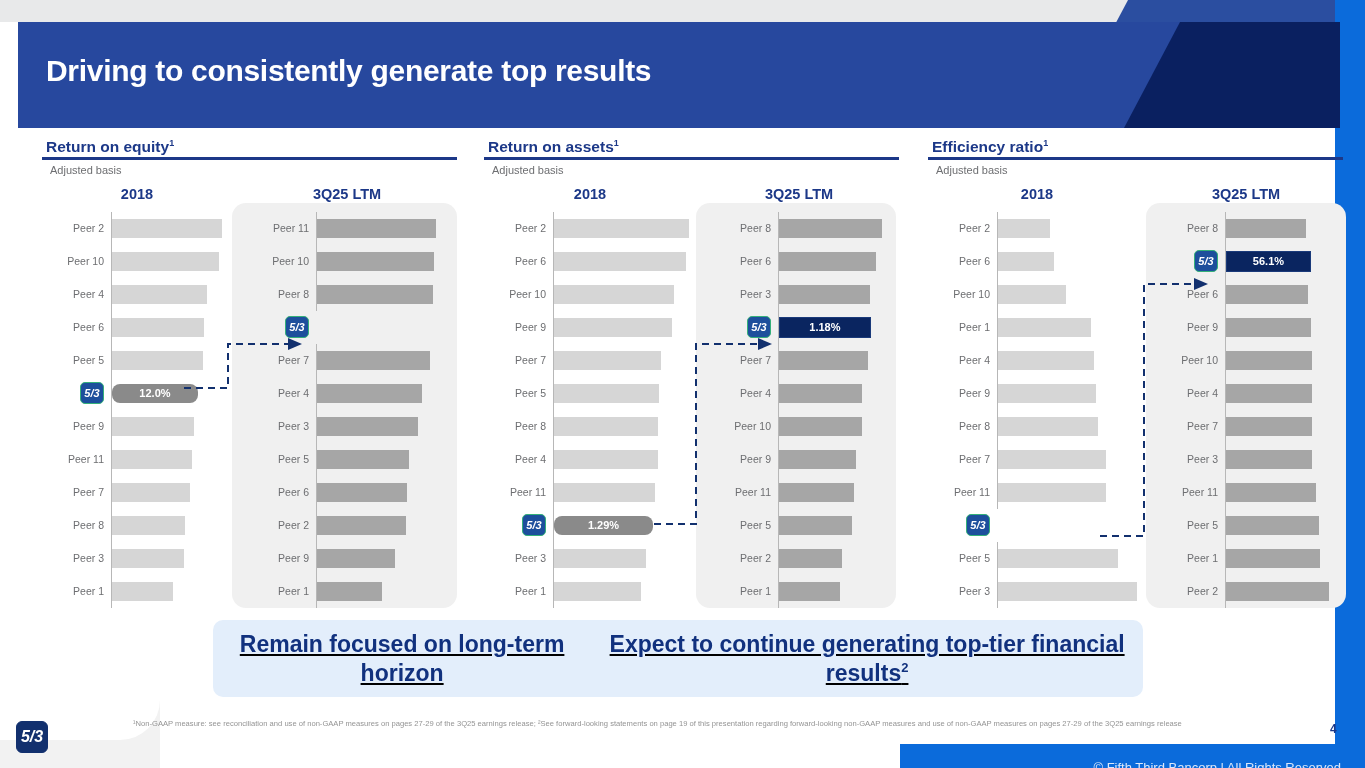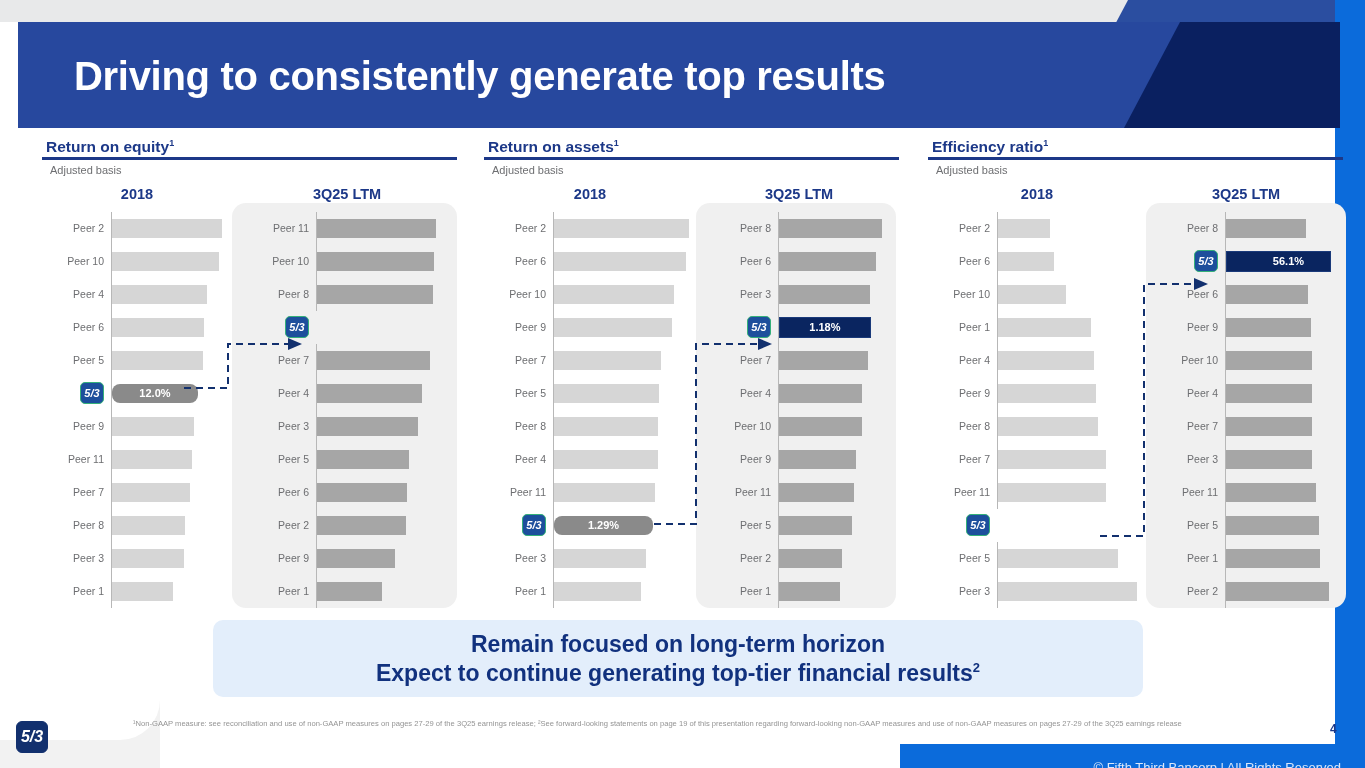--- a/index.html
+++ b/index.html
@@ -13,21 +13,21 @@
   .slide{position:absolute;inset:0;background:#ffffff;overflow:hidden;}
 
   
   .top-strip{position:absolute;left:0;top:0;width:1365px;height:22px;background:#e8e9ea;}
   .right-blue{position:absolute;right:0;top:0;width:30px;height:768px;background:#0b6bdb;}
   .top-accent{position:absolute;left:1060px;top:0;width:280px;height:128px;
     background:#2b4ea0;clip-path:polygon(68px 0,280px 0,280px 128px,0 128px);}
   .title-band{position:absolute;left:18px;top:22px;width:1186px;height:106px;background:#27489e;}
   .title-band-dark{position:absolute;left:1124px;top:22px;width:216px;height:106px;
     background:#0a2060;clip-path:polygon(56px 0,216px 0,216px 106px,0 106px);}
-  .title-text{position:absolute;left:46px;top:54px;color:#ffffff;font-size:40px;font-weight:bold;letter-spacing:-0.3px;margin-left:28px;}
+  .title-text{position:absolute;left:46px;top:54px;color:#ffffff;font-size:30px;font-weight:bold;letter-spacing:-0.3px;}
 
   
   .panel{position:absolute;top:138px;margin-left:12px;}
   .p1{left:30px;width:415px;}
   .p2{left:472px;width:415px;}
   .p3{left:916px;width:415px;}
 
   .sec-title{font-size:15.5px;font-weight:bold;color:#1c3888;margin:0 0 1px 4px;}
   .sec-title sup{font-size:9px;}
   .sec-rule{height:2.5px;background:#1c3888;width:100%;}
@@ -59,21 +59,21 @@
     position:relative;display:inline-block;}
   .mark b{position:absolute;inset:0;display:flex;align-items:center;justify-content:center;
     color:#fff;font-size:11px;font-weight:bold;font-style:italic;line-height:1;}
   .lbl.mk{display:flex;justify-content:flex-end;align-items:center;}
 
   
   .conn{position:absolute;pointer-events:none;}
 
   
   .callout{position:absolute;left:213px;top:620px;width:930px;height:77px;background:#e3eefb;
-    border-radius:10px;display:flex;flex-direction:column;align-items:center;justify-content:center;}
+    border-radius:10px;display:flex;flex-direction:row;align-items:center;justify-content:center;text-decoration:underline;}
   .callout div{color:#11317e;font-size:23px;font-weight:bold;line-height:1.22;text-align:center;}
   .callout sup{font-size:13px;}
 
   
   .foot-curve{position:absolute;left:0;top:700px;width:160px;height:68px;background:#f2f2f2;}
   .foot-curve:after{content:"";position:absolute;left:0;top:0;width:160px;height:40px;
     background:#fff;border-bottom-right-radius:60px;}
   .logo5{position:absolute;left:16px;top:721px;width:30px;height:30px;border-radius:6px;
     background:#12306e;border:1.5px solid #12306e;}
   .logo5 b{position:absolute;inset:0;display:flex;align-items:center;justify-content:center;
@@ -543,21 +543,21 @@
                 <div class="bar dk" style="width: 73.0159%;"></div>
               </div>
             </div>
             <div class="row">
               <div class="lbl mk">
                 <span class="mark">
                   <b>5/3</b>
                 </span>
               </div>
               <div class="barwrap">
-                <div class="bar hl2" style="width: 75.3968%; padding-left: 20px;">56.1%</div>
+                <div class="bar hl2" style="width: 75.3968%;">56.1%</div>
               </div>
             </div>
             <div class="row">
               <div class="lbl">Peer 6</div>
               <div class="barwrap">
                 <div class="bar dk" style="width: 74.6032%;"></div>
               </div>
             </div>
             <div class="row">
               <div class="lbl">Peer 9</div>

